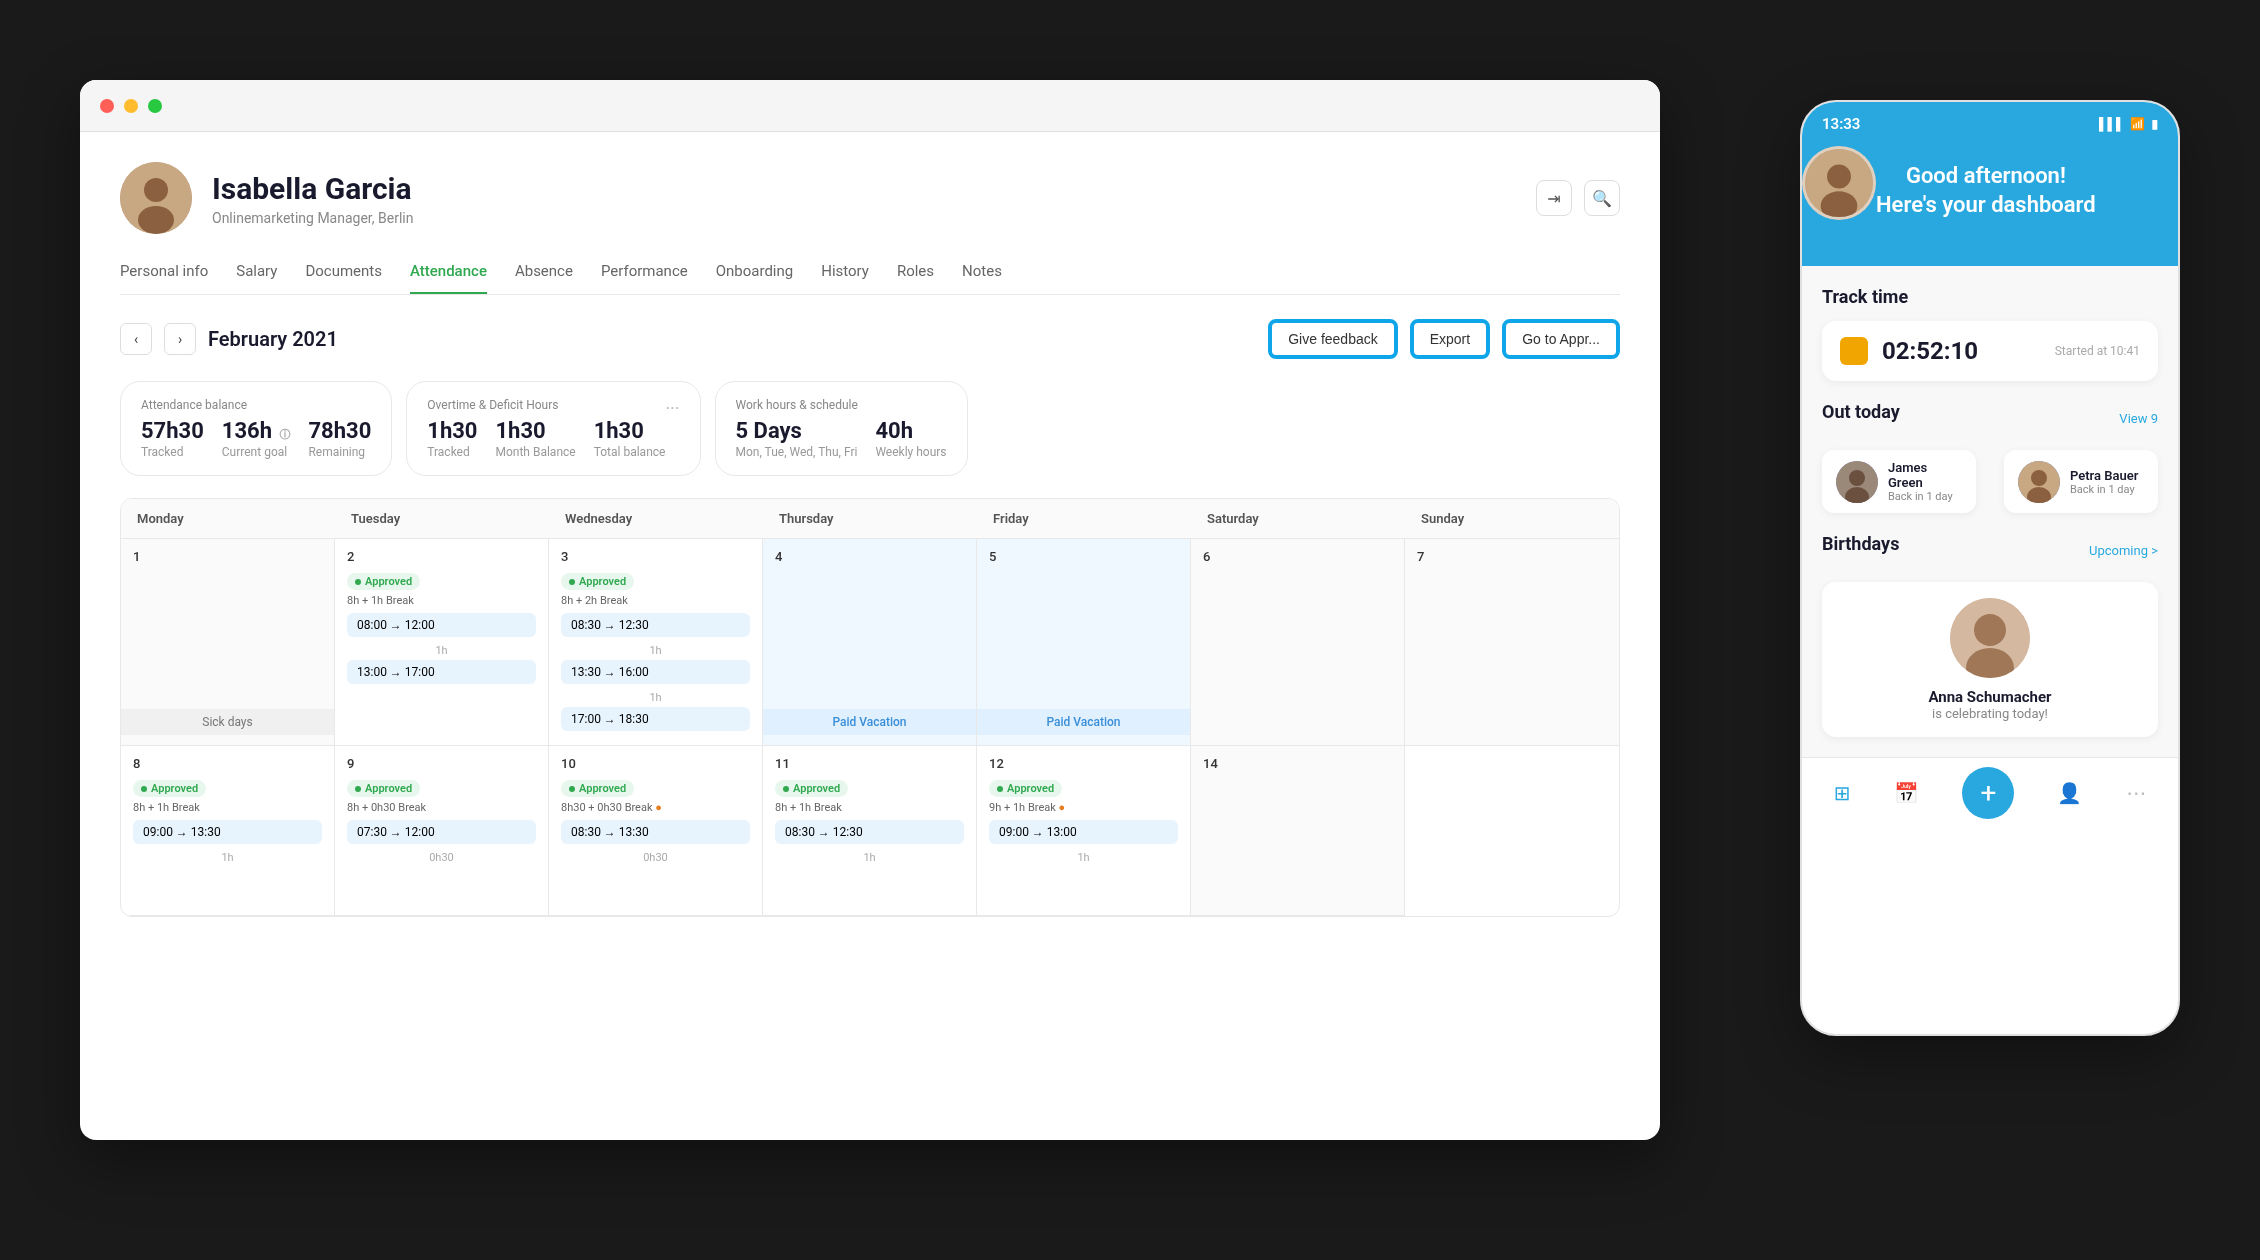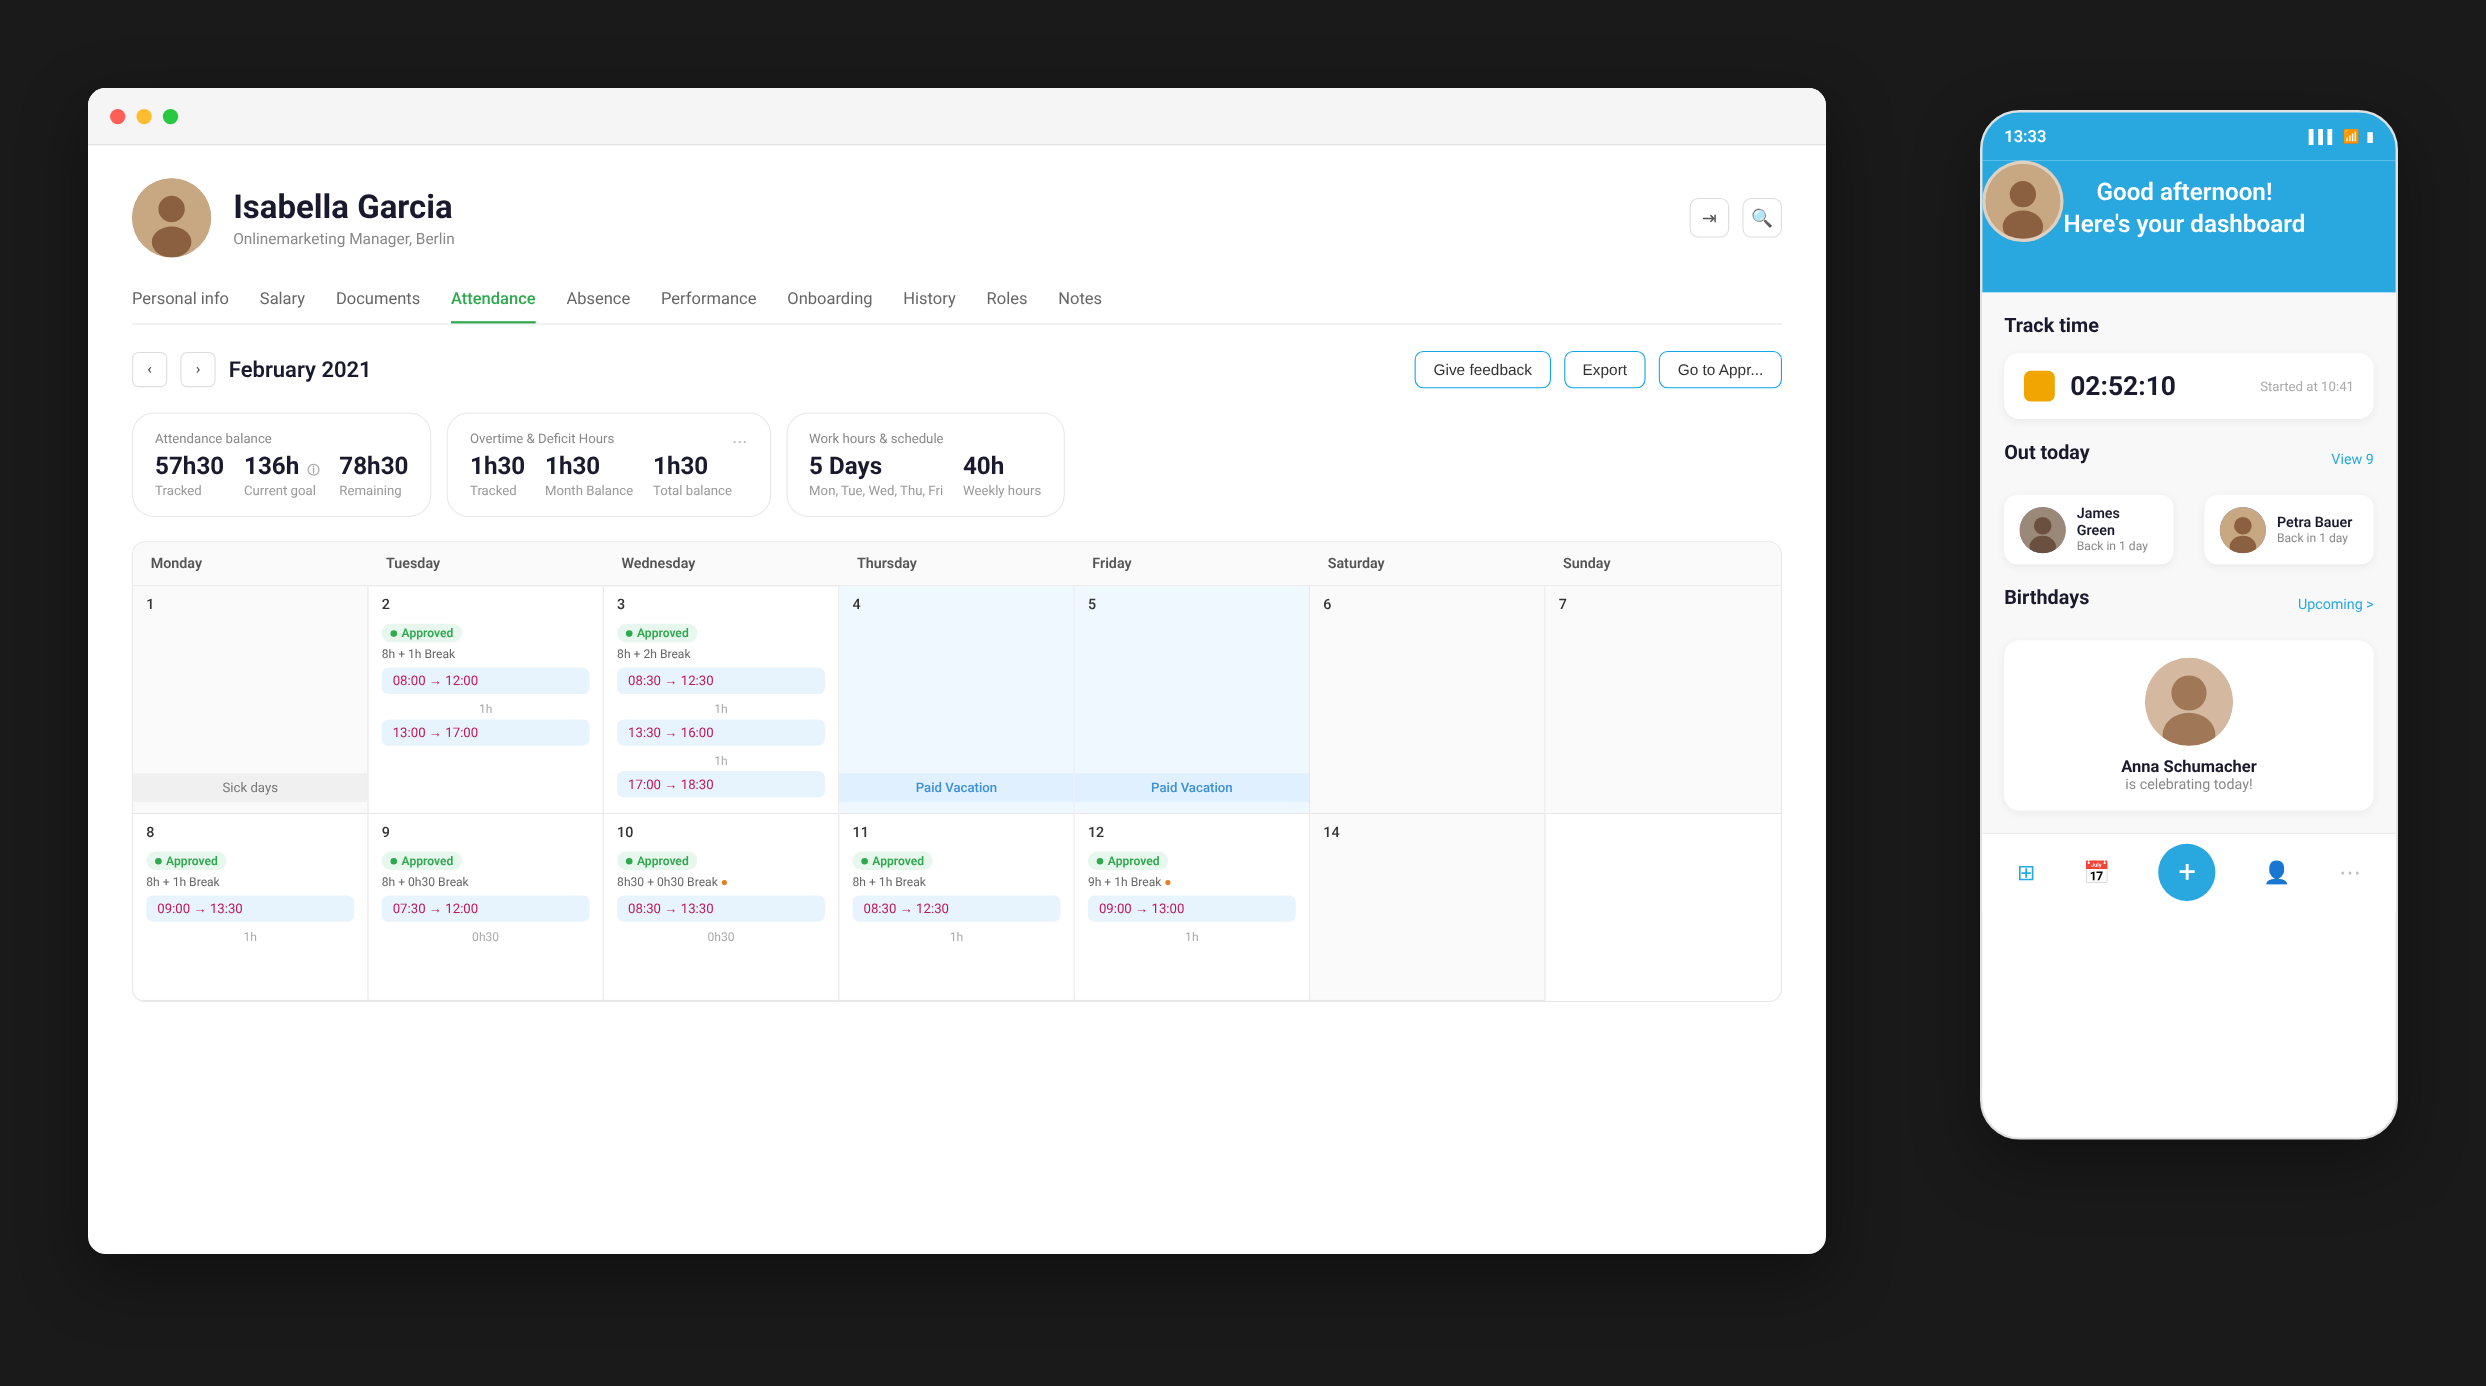--- a/index.html
+++ b/index.html
@@ -136,21 +136,21 @@
       color: #444;
     }
     .month-title {
       font-size: 20px;
       font-weight: 600;
       color: #1a1a2e;
       flex: 1;
     }
     .toolbar-btn {
       padding: 8px 16px;
-      border: 1px solid #0ea5e9;
+      border: 4px solid #0ea5e9;
       border-radius: 8px;
       background: white;
       font-size: 14px;
       color: #333;
       cursor: pointer;
     }
 
     
     .stats-row {
       display: flex;
@@ -256,21 +256,21 @@
     .break-label {
       font-size: 11px;
       color: #666;
       margin-bottom: 6px;
     }
     .time-block {
       background: #e8f4fd;
       border-radius: 6px;
       padding: 5px 10px;
       font-size: 12px;
-      color: #be185d;
+      color: #000000;
       margin-bottom: 4px;
       display: flex;
       align-items: center;
       gap: 6px;
     }
     .time-gap {
       font-size: 11px;
       color: #aaa;
       text-align: center;
       padding: 3px 0;

